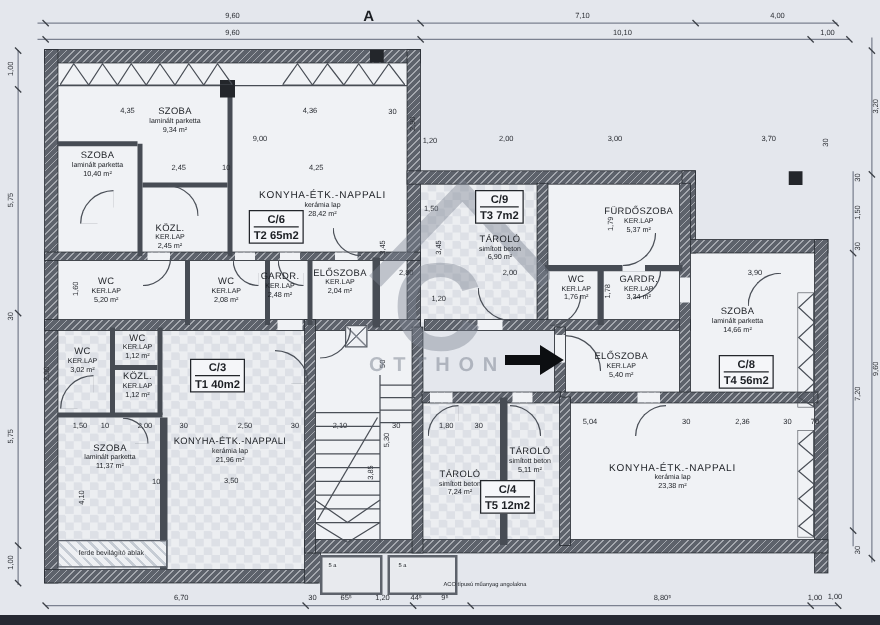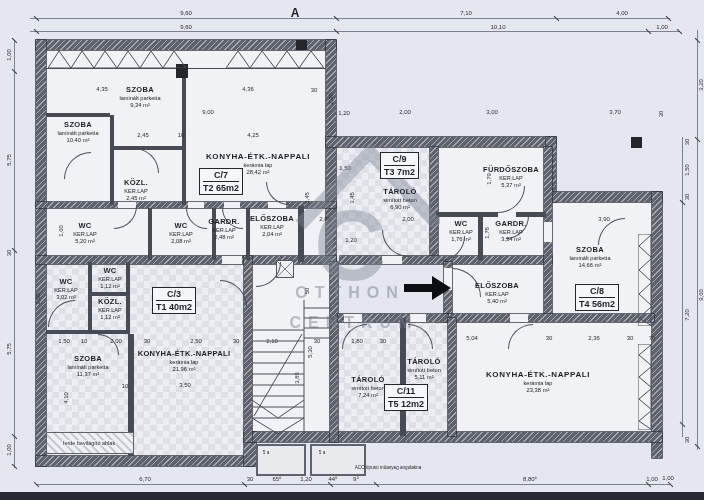--- a/index.html
+++ b/index.html
@@ -7,21 +7,21 @@
   .room{position:absolute;background:#f0f2f5}
   .tiled{position:absolute;background-color:#eceef1;background-image:conic-gradient(#dde0e6 25%,#eceef1 0 50%,#dde0e6 0 75%,#eceef1 0);background-size:13px 13px}
   .wall{position:absolute;background-color:#5d626b;background-image:repeating-linear-gradient(135deg,rgba(235,237,241,.5) 0 1px,transparent 1px 4px);box-shadow:0 0 0 .7px #2c3037}
   .pw{position:absolute;background:#474c54}
   .gap{position:absolute;background:#f0f2f5}
   .dl{position:absolute;background:#7b8190}
   .tk{position:absolute;width:7px;height:1px;background:#3a3e45;transform:rotate(45deg)}
   .d{position:absolute;font-style:normal;font-size:6px;line-height:1;color:#2b2e34;transform:translate(-50%,-50%);white-space:nowrap}
   .dv{transform:translate(-50%,-50%) rotate(-90deg)}
   .rl{position:absolute;transform:translate(-50%,-50%);text-align:center;white-space:nowrap;z-index:6}
-  .rn{font-weight:bold;font-size:7.5px;letter-spacing:.3px}
+  .rn{font-weight:normal;font-size:7.5px;letter-spacing:.3px}
   .rn.big{font-size:8px;letter-spacing:.6px}
   .rf{font-size:5.6px;margin-top:1px}
   .ra{font-size:5.8px;margin-top:1px}
   .ubox{position:absolute;background:#f5f6f9;border:1.3px solid #23262b;text-align:center;padding:1px 3px;z-index:7}
   .u1{font-weight:bold;font-size:9px;border-bottom:1px solid #23262b;padding-bottom:1px}
   .u2{font-weight:bold;font-size:9px;padding-top:1px}
   .arc{position:absolute;z-index:5}
   .arc.tl{border-top:1px solid #4a4f57;border-left:1px solid #4a4f57;border-top-left-radius:100%}
   .arc.tr{border-top:1px solid #4a4f57;border-right:1px solid #4a4f57;border-top-right-radius:100%}
   .arc.bl{border-bottom:1px solid #4a4f57;border-left:1px solid #4a4f57;border-bottom-left-radius:100%}
@@ -51,21 +51,20 @@
   <div class="room" style="left:456px;top:322px;width:196px;height:110px"></div>
   <div class="room" style="left:252px;top:262px;width:78px;height:170px"></div>
   <div class="tiled" style="left:46px;top:262px;width:198px;height:194px"></div>
   <div class="tiled" style="left:338px;top:318px;width:110px;height:114px"></div>
 
   <svg style="left:280px;top:140px;z-index:4" width="160" height="150" viewBox="0 0 160 150">
     <path d="M20,85 L90,12 L158,85" fill="none" stroke="rgba(125,132,146,.42)" stroke-width="13"></path>
     <text x="34" y="140" font-size="100" font-weight="bold" fill="rgba(125,132,146,.42)" font-family="Liberation Sans,sans-serif">C</text>
   </svg>
   <div class="wm-t" style="left:350px;top:293px">OTTHON</div>
-  <div class="wm-t" style="left:354px;top:323px">CENTRUM</div>
 
   <div class="wall" style="left:36px;top:40px;width:300px;height:10px"></div>
   <div class="wall" style="left:36px;top:40px;width:10px;height:426px"></div>
   <div class="wall" style="left:326px;top:40px;width:10px;height:222px"></div>
   <div class="wall" style="left:326px;top:137px;width:230px;height:10px"></div>
   <div class="wall" style="left:546px;top:137px;width:10px;height:65px"></div>
   <div class="wall" style="left:546px;top:192px;width:116px;height:10px"></div>
   <div class="wall" style="left:652px;top:192px;width:10px;height:266px"></div>
   <div class="wall" style="left:36px;top:456px;width:218px;height:10px"></div>
   <div class="wall" style="left:244px;top:432px;width:12px;height:34px"></div>
@@ -284,37 +283,37 @@
       <div class="rf">simított beton</div>
       <div class="ra">7,24 m²</div>
     </div>
   <div class="rl" style="left:424px;top:368px">
       <div class="rn">TÁROLÓ</div>
       <div class="rf">simított beton</div>
       <div class="ra">5,11 m²</div>
     </div>
 
   <div class="ubox" style="left:199px;top:168px">
-      <div class="u1">C/7</div>
+      <div class="u1">C/6</div>
       <div class="u2">T2 65m2</div>
     </div>
   <div class="ubox" style="left:380px;top:152px">
       <div class="u1">C/9</div>
       <div class="u2">T3 7m2</div>
     </div>
   <div class="ubox" style="left:152px;top:287px">
       <div class="u1">C/3</div>
       <div class="u2">T1 40m2</div>
     </div>
   <div class="ubox" style="left:575px;top:284px">
       <div class="u1">C/8</div>
       <div class="u2">T4 56m2</div>
     </div>
   <div class="ubox" style="left:384px;top:384px">
-      <div class="u1">C/11</div>
+      <div class="u1">C/4</div>
       <div class="u2">T5 12m2</div>
     </div>
 
   <div class="dl" style="left:30px;top:18px;width:640px;height:1px"></div>
   <div class="dl" style="left:30px;top:31px;width:650px;height:1px"></div>
   <div class="dl" style="left:14px;top:40px;width:1px;height:428px"></div>
   <div class="dl" style="left:697px;top:30px;width:1px;height:420px"></div>
   <div class="dl" style="left:682px;top:137px;width:1px;height:300px"></div>
   <div class="dl" style="left:36px;top:484px;width:634px;height:1px"></div>
   <div class="tk" style="left:33px;top:18px"></div>

